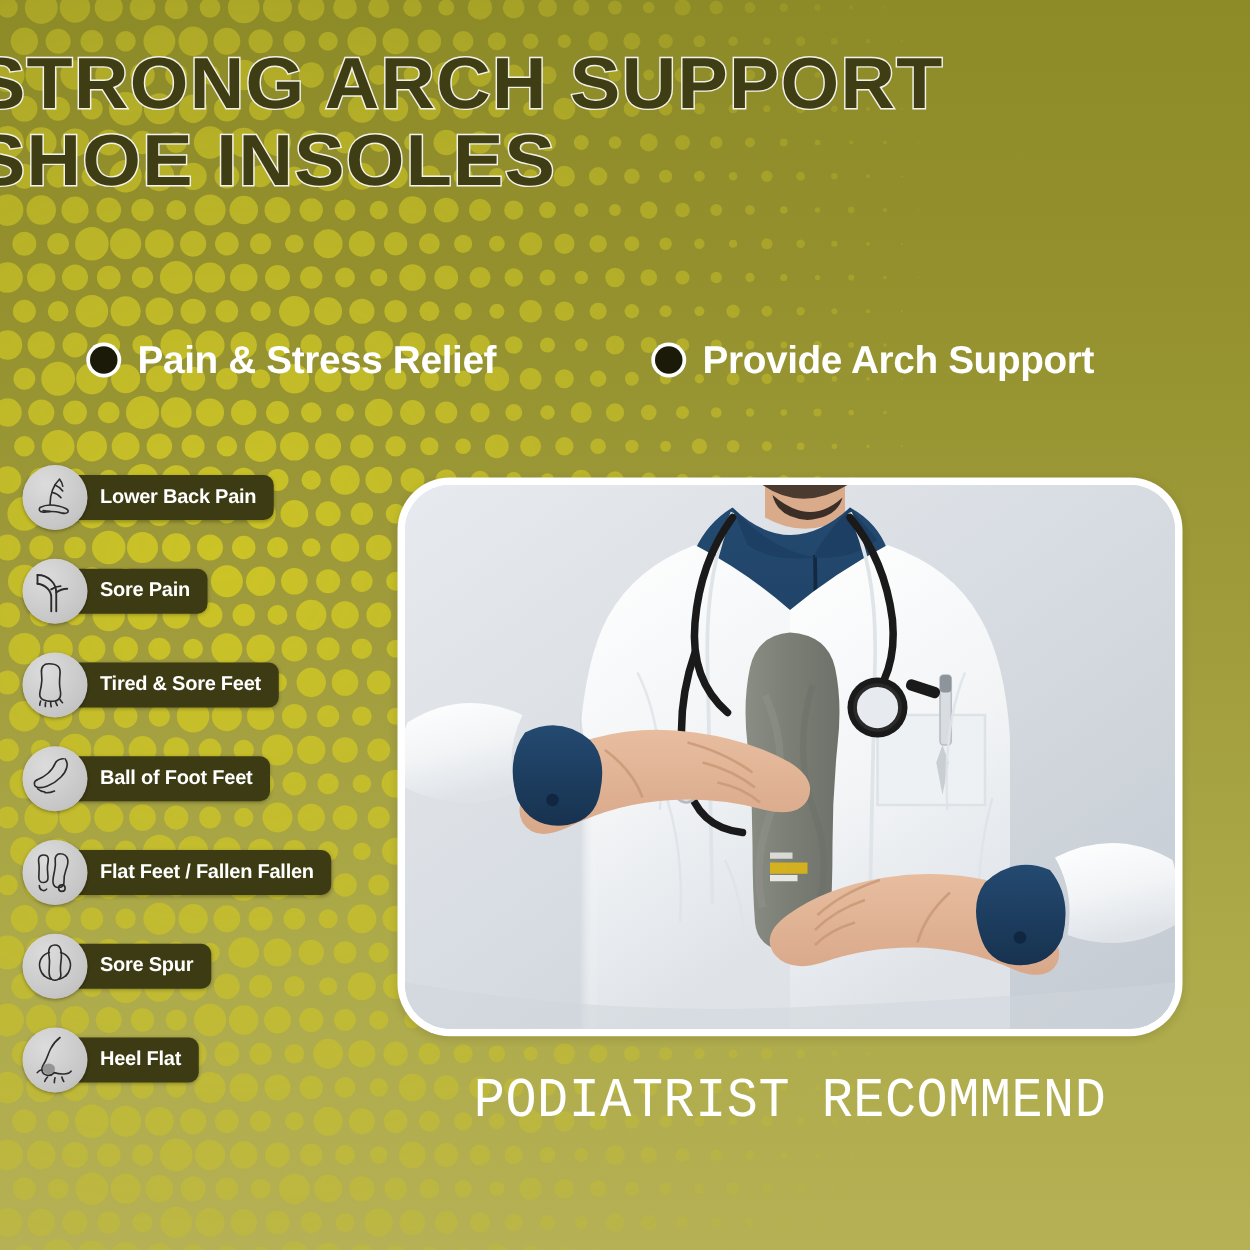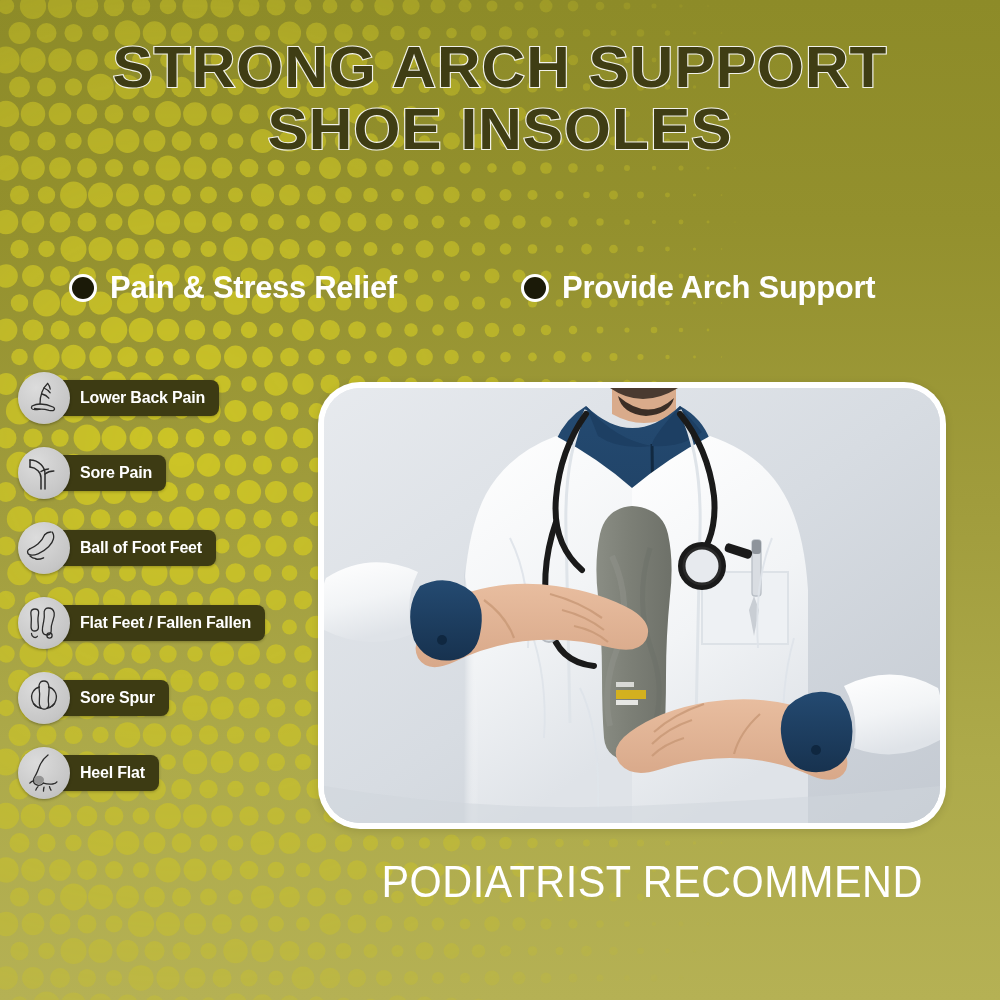--- a/index.html
+++ b/index.html
@@ -24,21 +24,21 @@
     left: 0; top: 0;
     width: 1000px; height: 1000px;
     pointer-events: none;
   }
 
   
   .title-block {
     position: absolute;
     left: 0; top: 36px;
     width: 1000px;
-    text-align: center;
+    text-align: left;
     z-index: 6;
   }
   .title-line {
     font-family: "Liberation Sans", sans-serif;
     font-weight: bold;
     font-size: 58px;
     line-height: 62px;
     letter-spacing: 1px;
     color: #3f3d14;
     -webkit-text-stroke: 2.2px #f2f2ea;
@@ -151,22 +151,23 @@
     background: linear-gradient(160deg, #e3e6ea 0%, #d3d8de 45%, #c6ccd4 100%);
   }
   .photo-inner svg { display: block; width: 100%; height: 100%; }
 
   
   .footer {
     position: absolute;
     left: 318px;
     top: 856px;
     width: 628px;
-    text-align: right;
+    text-align: center;
     z-index: 6;
+    font-family: Liberation Mono, monospace;
   }
   .footer-text {
     font-size: 45px;
     color: #ffffff;
     letter-spacing: 0.5px;
     font-weight: normal;
     transform: scaleX(0.92);
     display: inline-block;
   }
 </style>
@@ -1273,20 +1274,37 @@
             <path d="M23 24.5c2.2-1.6 4.8-2.5 7.5-2.6"></path>
             <path d="M12 13v7"></path>
           </g>
         </svg>
       </div>
       <div class="feature-pill">
         <span>Sore Pain</span>
       </div>
     </div>
 
+    <div class="feature-row">
+      <div class="feature-icon">
+        <svg viewBox="0 0 52 52" width="52" height="52">
+          <g fill="none" stroke="#2b2b2b" stroke-width="1.3" stroke-linecap="round" stroke-linejoin="round">
+            <path d="M21 9c3 0 6 .5 7.6 2.2 1.4 1.5 1.6 3.8 1.4 6-.3 3.4-.6 6.8-.2 10.2.3 2.4 1 4.8.6 7-.4 2.3-2 4-4.4 4.4-3 .5-6.3.3-9-.8-2-.8-3.2-2.4-3.2-4.4 0-2.4.8-4.7 1.2-7 .6-3.4.6-6.9.2-10.3-.2-2 0-4.2 1.4-5.6C17.6 9.4 19.2 9 21 9z"></path>
+            <path d="M14.5 38.8c-.4 1.2-.8 2.4-.6 3.4"></path>
+            <path d="M18.5 39.8c-.2 1.2-.4 2.4-.2 3.4"></path>
+            <path d="M22.5 40c0 1.2.2 2.4.5 3.3"></path>
+            <path d="M26.5 39.4c.3 1.1.8 2.2 1.3 3"></path>
+            <path d="M30 37.6c.6 1 1.3 1.9 2 2.6"></path>
+          </g>
+        </svg>
+      </div>
+      <div class="feature-pill">
+        <span>Tired &amp; Sore Feet</span>
+      </div>
+    </div>
 
     <div class="feature-row">
       <div class="feature-icon">
         <svg viewBox="0 0 52 52" width="52" height="52">
           <g fill="none" stroke="#2b2b2b" stroke-width="1.3" stroke-linecap="round" stroke-linejoin="round">
             <path d="M34 10c1.6 1.8 2 4.5 1.4 7-.7 3-2.6 5.6-4.8 7.8-3 3-6.6 5.4-10.6 7-2.4 1-5 1.6-7.5 1.2-1.8-.3-3-1.6-3-3.2 0-1.4 1-2.5 2.3-3"></path>
             <path d="M11.8 26.8c3-1.2 5.9-2.8 8.4-5 2.8-2.4 5-5.5 6.4-9"></path>
             <path d="M26.6 12.8c1.6-1.8 4-2.8 6-2.8"></path>
             <path d="M12 34c1.6 1.6 3.8 2.4 6 2.6"></path>
             <path d="M18 37.2c2.6.2 5.2-.3 7.6-1.4"></path>

